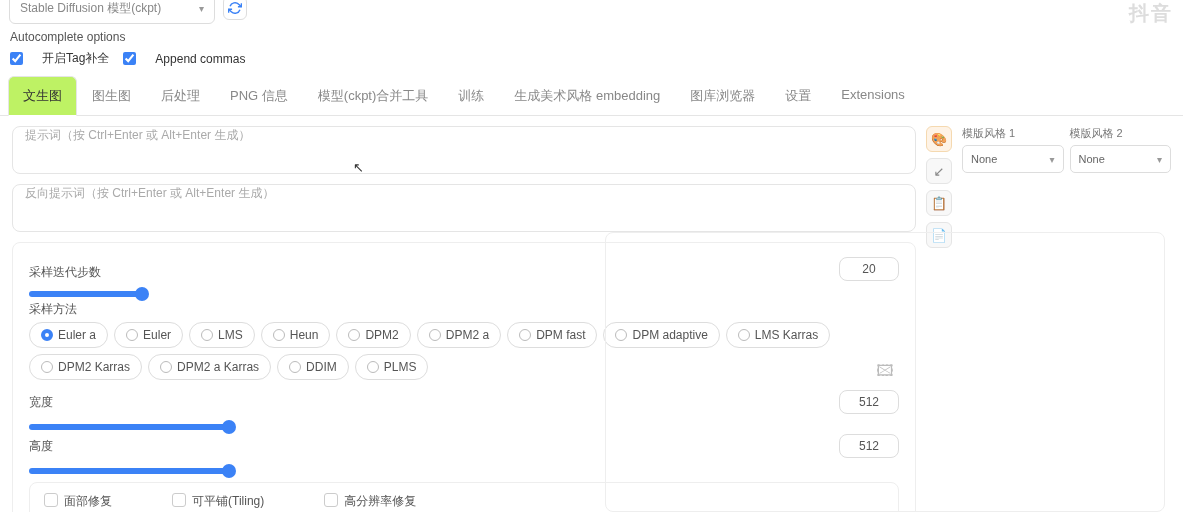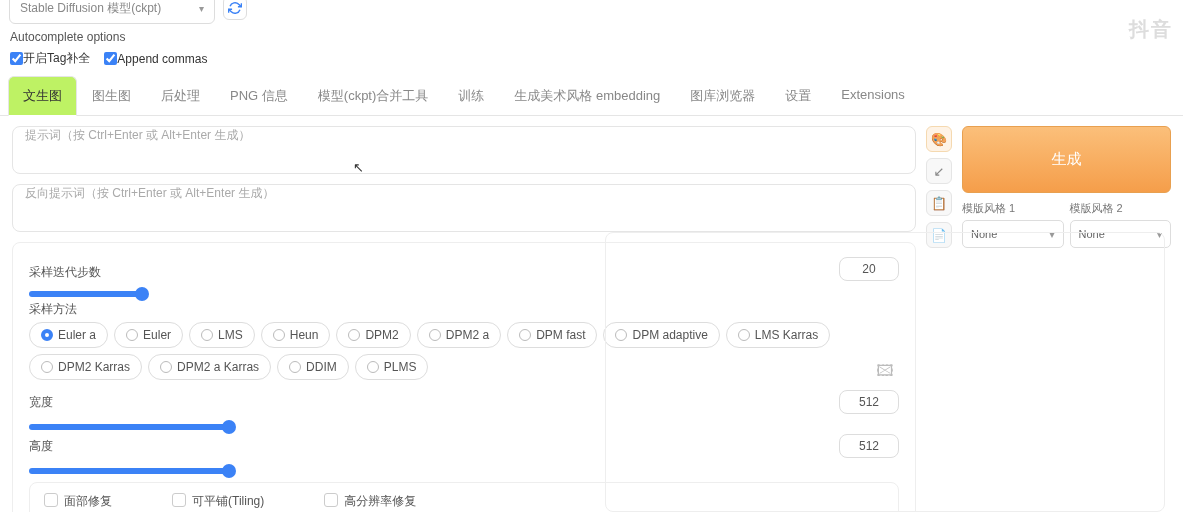--- a/index.html
+++ b/index.html
@@ -2,21 +2,21 @@
 <html><head>
 <meta charset="utf-8">
 <style>
 * { box-sizing: border-box; margin: 0; padding: 0; font-family: -apple-system, BlinkMacSystemFont, "Segoe UI", Arial, sans-serif; }
 body { background: #fff; color: #333; font-size: 13px; width: 1183px; height: 512px; overflow: hidden; position: relative; }
 .top-row { display: flex; align-items: center; padding: 0 9px; gap: 8px; }
 .model-select { width: 206px; height: 32px; border: 1px solid #ddd; border-radius: 6px; display: flex; align-items: center; justify-content: space-between; padding: 0 10px; color: #888; font-size: 12px; margin-top: -8px; }
 .refresh-btn { width: 24px; height: 24px; border: 1px solid #ddd; border-radius: 6px; display: flex; align-items: center; justify-content: center; color: #3b82f6; background:#fff; margin-top: -8px; }
 .autocomplete { padding: 6px 10px 2px; font-size: 12px; color: #555; }
 .checkbox-row { display: flex; gap: 14px; padding: 4px 10px 8px; align-items: center; }
-.cb { display: flex; align-items: center; gap: 0; font-size: 12px; }
+.cb { display: flex; align-items: center; gap: 19px; font-size: 12px; }
 .cb input { width: 13px; height: 13px; accent-color: #3b82f6; }
 .tabs { display: flex; border-bottom: 1px solid #e5e5e5; padding: 0 8px; }
 .tab { padding: 10px 14px; font-size: 13px; color: #888; cursor: pointer; border: 1px solid transparent; position: relative; top: 1px; }
 .tab.active { color: #333; border: 1px solid #e5e5e5; border-bottom: 1px solid #fff; border-radius: 6px 6px 0 0; background: #bef264; }
 .main { display: flex; padding: 10px 12px; gap: 10px; }
 .left-col { flex: 1; display: flex; flex-direction: column; gap: 10px; }
 .prompt-box { border: 1px solid #e5e5e5; border-radius: 8px; padding: 0 12px; min-height: 48px; color: #aaa; font-size: 12px; }
 .settings-panel { border: 1px solid #eee; border-radius: 8px; padding: 14px 16px 10px; display: flex; flex-direction: column; gap: 10px; }
 .slider-label { font-size: 12px; color: #555; }
 .slider-wrap { flex: 1; height: 6px; background: #e5e5e5; border-radius: 3px; position: relative; margin-top: 6px; }
@@ -36,21 +36,21 @@
 .side-btn { width: 26px; height: 26px; border: 1px solid #e5e5e5; border-radius: 6px; display: flex; align-items: center; justify-content: center; font-size: 13px; color: #888; background:#f8f8f8; }
 .side-btn.orange { background: #fef3e6; border-color: #f5d9b0; }
 .top-right { display: flex; gap: 8px; }
 .generate-btn { flex: 1; height: 44px; background: linear-gradient(#fbbf7a, #f59e4a); border: 1px solid #e8a050; border-radius: 6px; display: flex; align-items: center; justify-content: center; font-size: 15px; color: #fff; cursor: pointer; }
 .style-row { display: flex; gap: 6px; }
 .style-col { flex: 1; }
 .style-label { font-size: 11px; color: #777; margin-bottom: 4px; }
 .style-select { height: 28px; border: 1px solid #ddd; border-radius: 5px; display: flex; align-items: center; justify-content: space-between; padding: 0 8px; font-size: 11px; color: #666; }
 .preview { width: 560px; height: 280px; border: 1px solid #eee; border-radius: 8px; display: flex; align-items: center; justify-content: center; color: #bbb; font-size: 16px; position: absolute; right: 18px; top: 232px; }
 .chevron { font-size: 10px; color: #999; }
-.watermark { position: absolute; top: 16px; right: 10px; font-size: 20px; font-weight: bold; color: #ddd; letter-spacing: 2px; }
+.watermark { position: absolute; top: 0; right: 10px; font-size: 20px; font-weight: bold; color: #ddd; letter-spacing: 2px; }
 .cursor { position: absolute; left: 353px; top: 160px; font-size: 13px; pointer-events:none; }
 </style>
 </head>
 <body>
 
 <div class="top-row">
   <div class="model-select">
     <span>Stable Diffusion 模型(ckpt)</span>
     <span class="chevron">▾</span>
   </div>
@@ -214,23 +214,20 @@
             <span>↙</span>
           </div>
         <div class="side-btn">
             <span>📋</span>
           </div>
         <div class="side-btn">
             <span>📄</span>
           </div>
       </div>
       <div style="flex:1; display:flex; flex-direction:column; gap:8px;">
-        <div class="generate-btn">
-            <span>生成</span>
-          </div>
         <div class="style-row">
           <div class="style-col">
             <div class="style-label">模版风格 1</div>
             <div class="style-select">
                 <span>None</span>
                 <span class="chevron">▾</span>
               </div>
           </div>
           <div class="style-col">
             <div class="style-label">模版风格 2</div>

